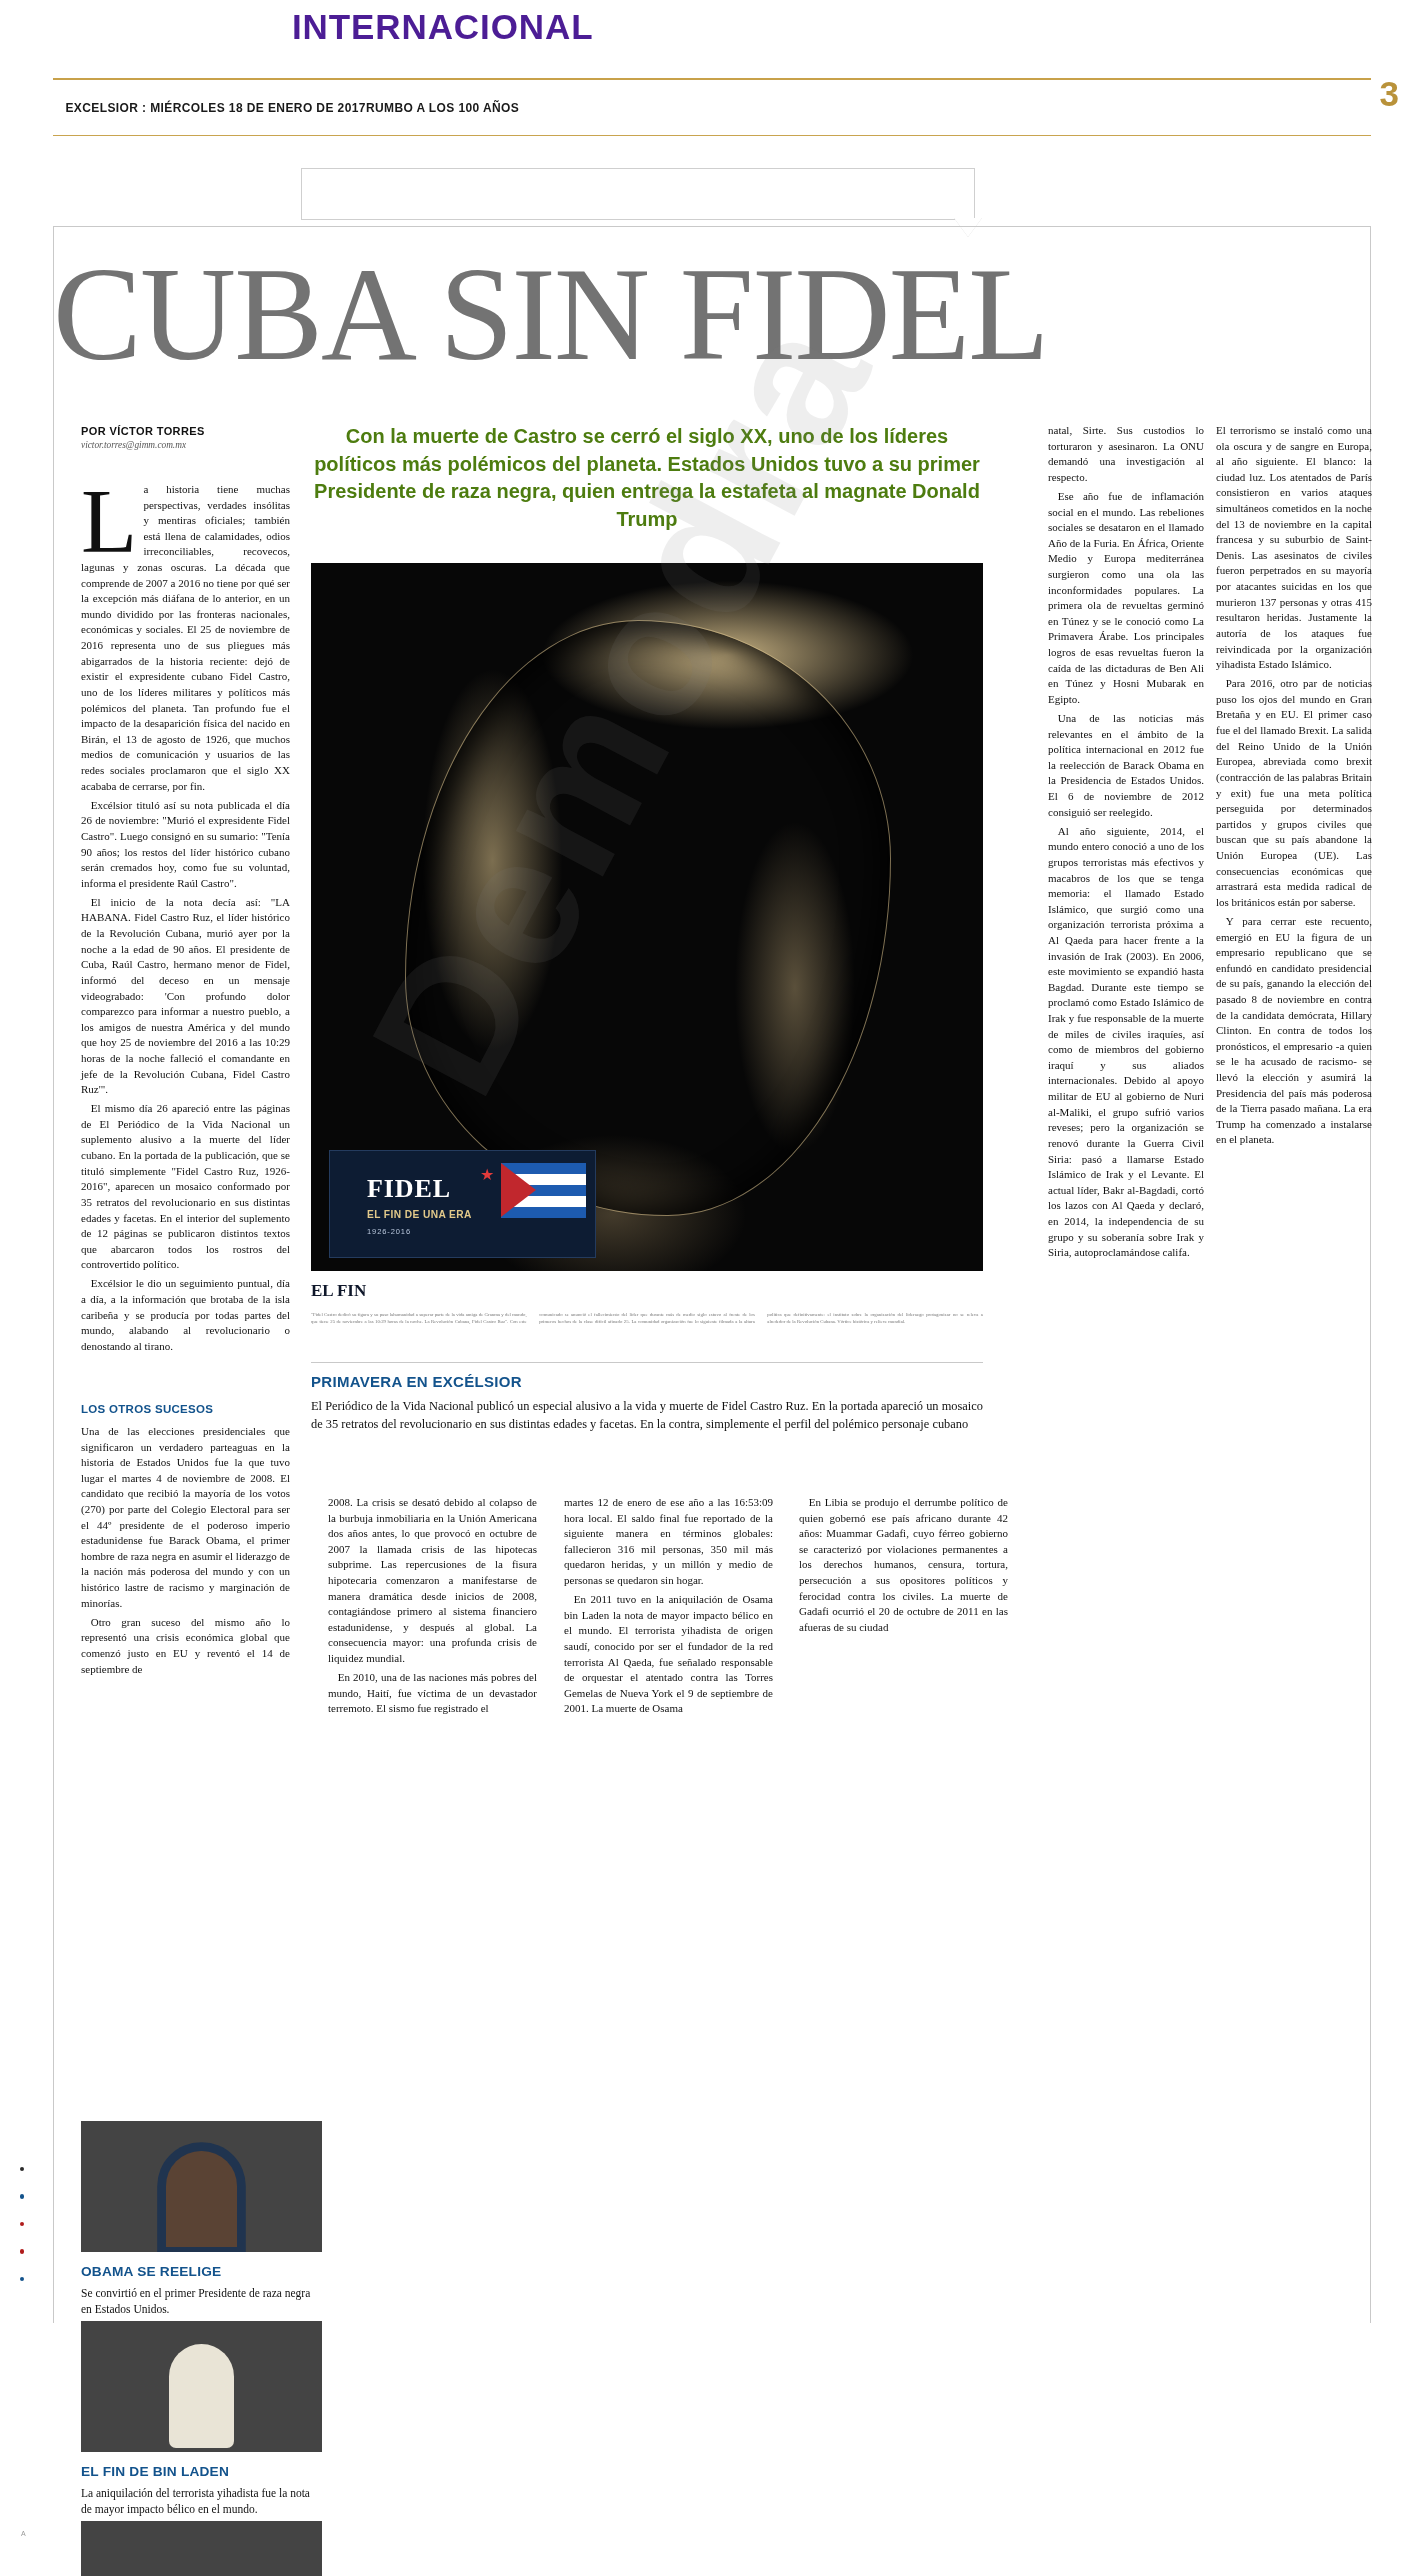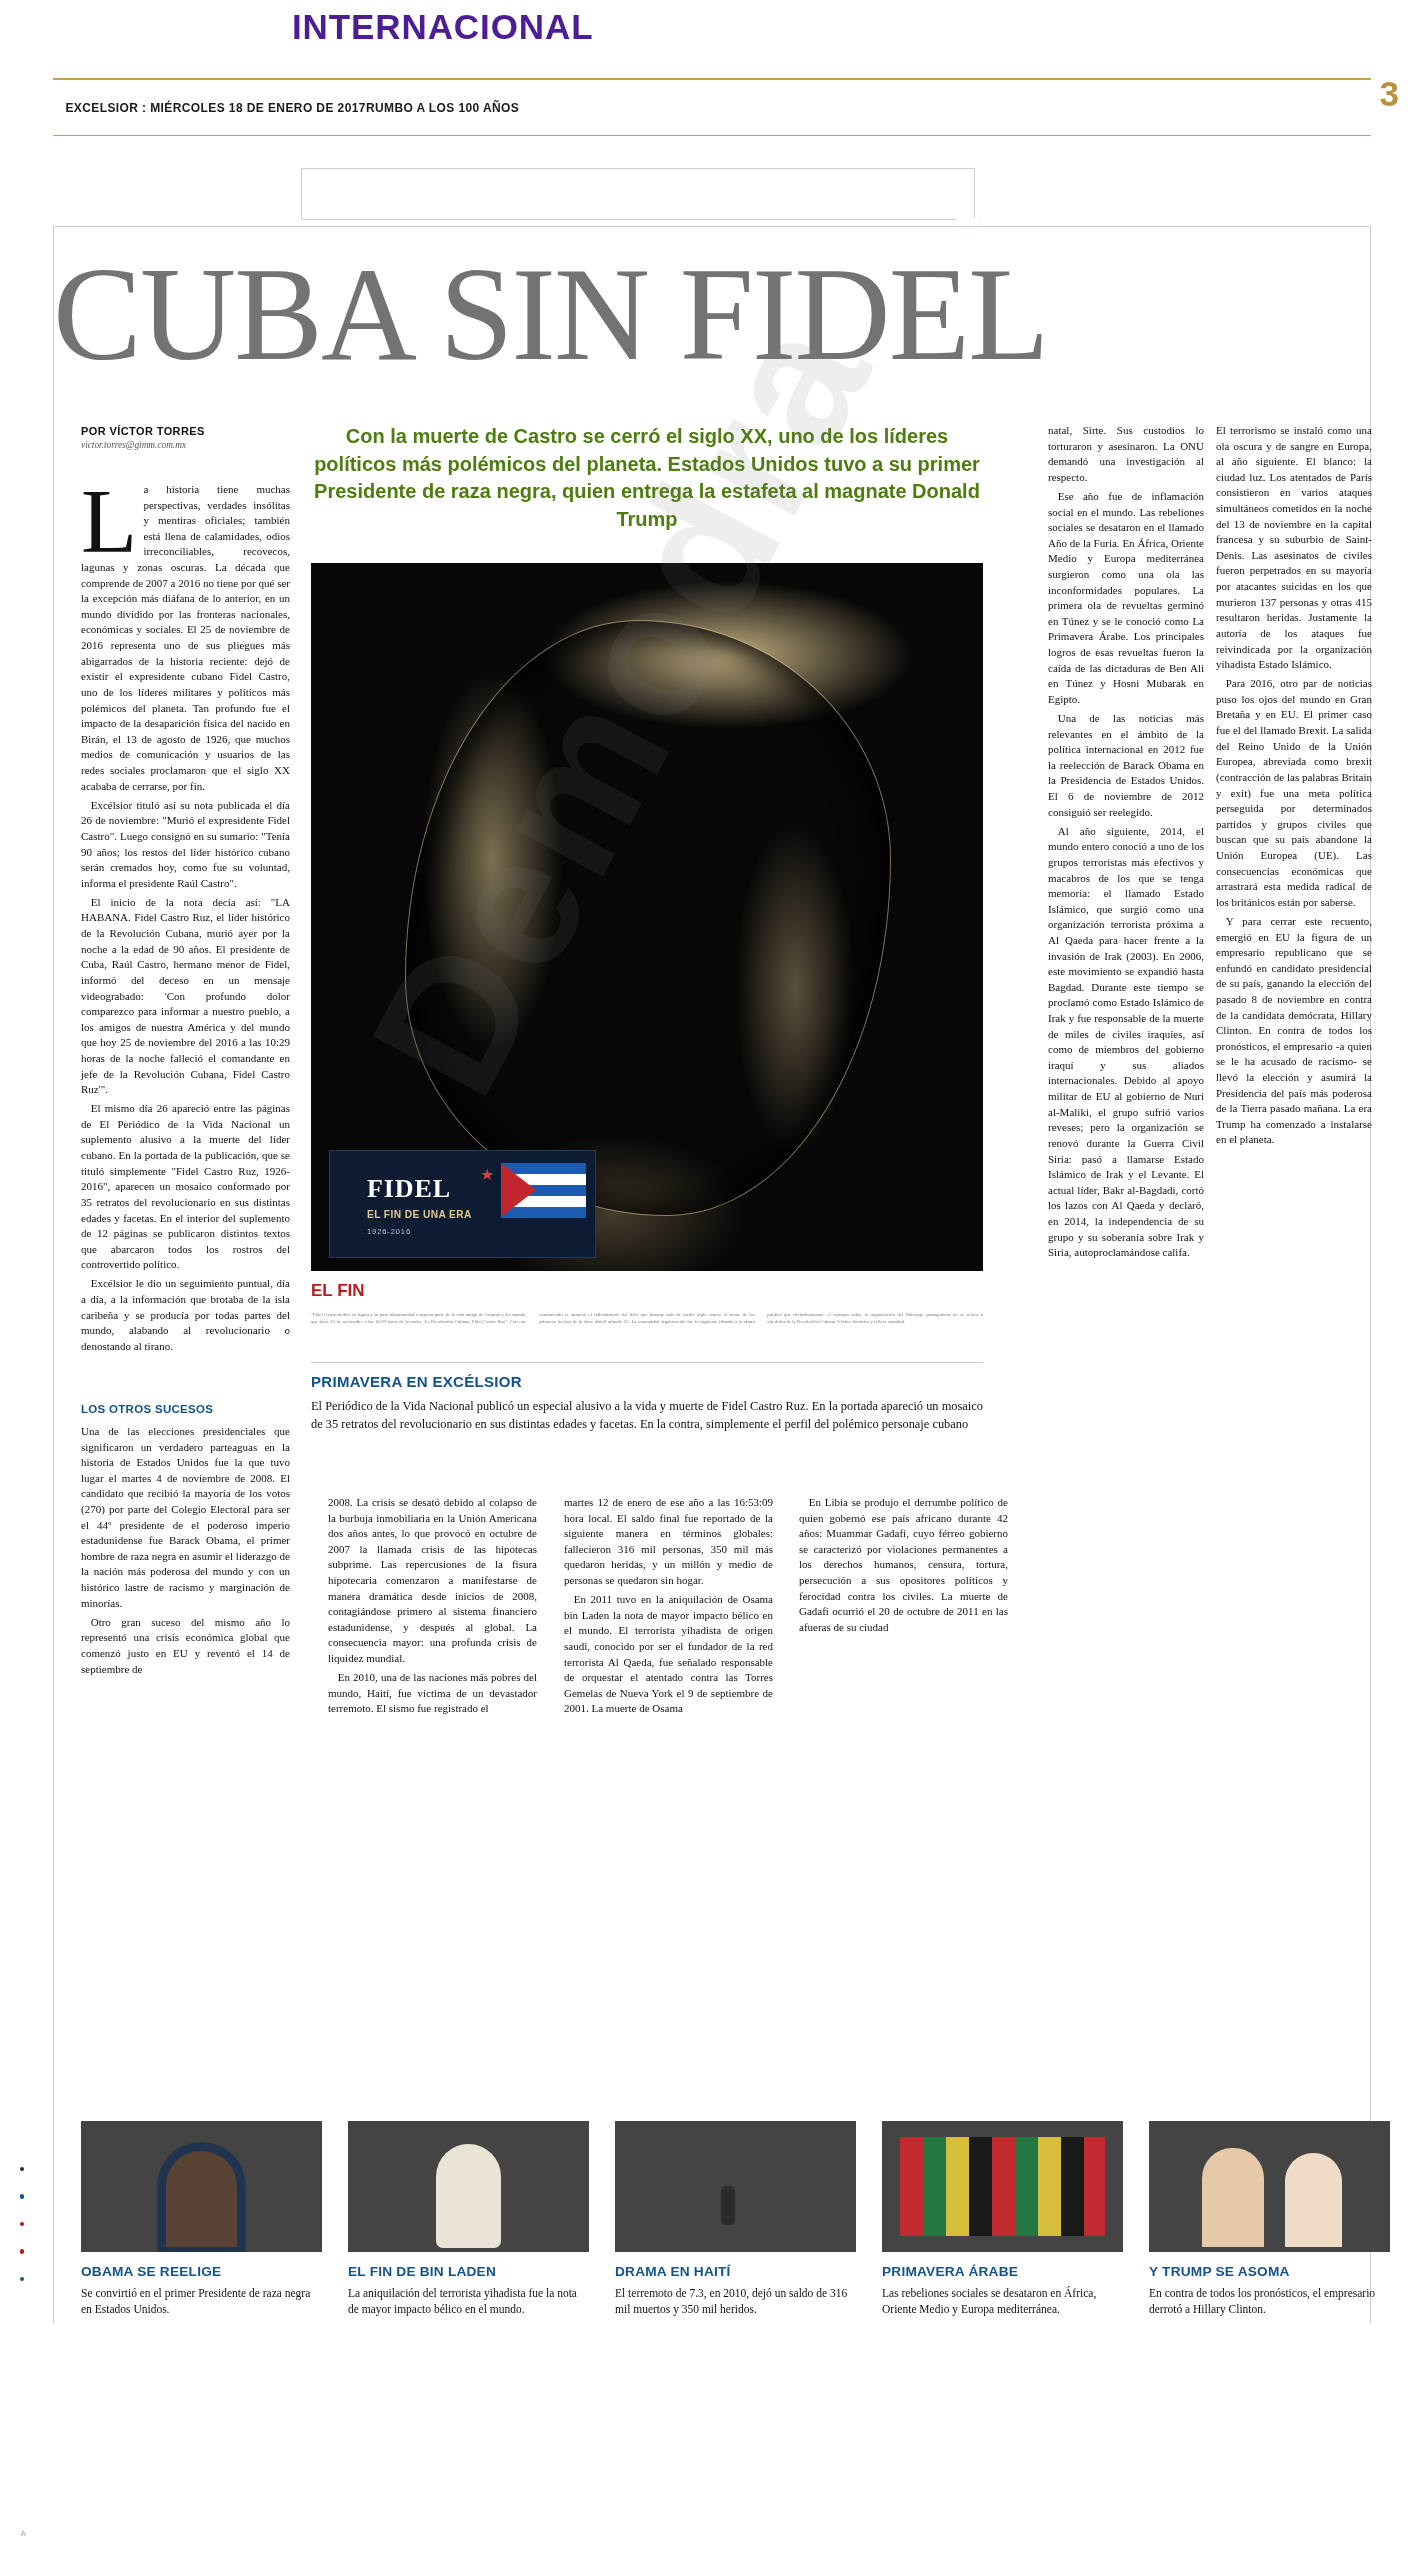--- a/index.html
+++ b/index.html
@@ -62,41 +62,41 @@
   .photo-credit b{font-weight:bold;}
 
   .insert{position:absolute;left:329px;top:1150px;width:265px;height:106px;background:#0d1c33;border:0.9px solid #243b5e;}
   .insert .ins-star{position:absolute;left:150px;top:14px;color:#e23b3b;font-size:16px;}
   .insert .ins-title{position:absolute;left:37px;top:23px;font-family:"Liberation Serif",serif;font-size:26px;font-weight:bold;color:#fff;letter-spacing:0.9px;}
   .insert .ins-sub{position:absolute;left:37px;top:58px;font-family:"Liberation Sans",sans-serif;font-size:10.2px;font-weight:bold;color:#e2c98a;letter-spacing:0.4px;}
   .insert .ins-date{position:absolute;left:37px;top:76px;font-family:"Liberation Sans",sans-serif;font-size:7.5px;color:#b9c7dc;letter-spacing:0.9px;}
   .insert .ins-flag{position:absolute;right:8.8px;top:12.4px;width:85px;height:55px;background:linear-gradient(180deg,#1d5bb0 0 20%,#fff 20% 40%,#1d5bb0 40% 60%,#fff 60% 80%,#1d5bb0 80% 100%);}
   .insert .ins-flag:after{content:"";position:absolute;left:0;top:0;width:0;height:0;border-top:27.4px solid transparent;border-bottom:27.4px solid transparent;border-left:35px solid #c1272d;}
 
-  .elfin{position:absolute;left:311px;top:1281px;font-family:Liberation Sans, sans-serif;font-size:17px;font-weight:bold;color:#b91c1c;}
+  .elfin{position:absolute;left:311px;top:1281px;font-family:Liberation Serif, serif;font-size:17px;font-weight:bold;color:#0f172a;}
   .tinytext{position:absolute;left:311px;top:1311px;width:672px;font-family:"Liberation Serif",serif;font-size:4.8px;line-height:1.5;color:#777;text-align:justify;column-count:3;column-gap:12.4px;}
 
   
   .sup-rule{position:absolute;left:311px;top:1362px;width:672px;border-top:0.9px solid #c9c9c9;}
   .sup-title{position:absolute;left:311px;top:1373px;font-family:"Liberation Sans",sans-serif;font-size:15px;font-weight:bold;color:#13538c;letter-spacing:0.3px;}
   .sup-body{position:absolute;left:311px;top:1398px;width:672px;font-family:"Liberation Serif",serif;font-size:12.4px;line-height:1.45;color:#111;text-align:justify;}
 
   
   .low{position:absolute;top:1495px;font-family:"Liberation Serif",serif;font-size:11px;line-height:1.42;text-align:justify;color:#111;}
   .low p{margin:0 0 3.5px 0;text-indent:9.7px;}
   .low p.first{text-indent:0;}
   .lowA{left:328px;width:209px;}
   .lowB{left:564px;width:209px;}
   .lowC{left:799px;width:209px;}
 
   .otros-head{position:absolute;left:81px;top:1403px;font-family:"Liberation Sans",sans-serif;font-size:11.5px;font-weight:bold;color:#13538c;letter-spacing:0.3px;}
   .col1b{left:81px;top:1424px;width:209px;}
 
   
-  .cards{position:absolute;left:81px;top:2121px;width:1265px;height:203px;display:flex;gap:26px;}
+  .cards{position:absolute;left:81px;top:2121px;width:1265px;height:203px;display:flex;gap:4px;flex-direction:column;}
   .card{width:241px;}
   .card .thumb{width:241px;height:131px;position:relative;overflow:hidden;background:#444;}
   .card .cap{font-family:"Liberation Sans",sans-serif;font-size:13.7px;font-weight:bold;color:#13538c;margin-top:12.4px;letter-spacing:0.2px;}
   .card .txt{font-family:"Liberation Serif",serif;font-size:11.5px;line-height:1.4;margin-top:5.3px;color:#111;}
 
   .t-obama{background:linear-gradient(160deg,#1d3a5f,#0d1c2e 60%,#071018);}
   .t-obama:after{content:"";position:absolute;left:85px;top:30px;width:71px;height:96px;border-radius:35px 35px 0 0;background:#5a4334;box-shadow:0 0 0 8.8px #20344f;}
   .t-laden{background:linear-gradient(160deg,#3c4a2a,#1b2113);}
   .t-laden:after{content:"";position:absolute;left:88px;top:23px;width:65px;height:104px;border-radius:33px 33px 7px 7px;background:#e9e4d6;}
   .t-haiti{background:linear-gradient(180deg,#9aa2a6,#6c7174 55%,#4c4f50);}

